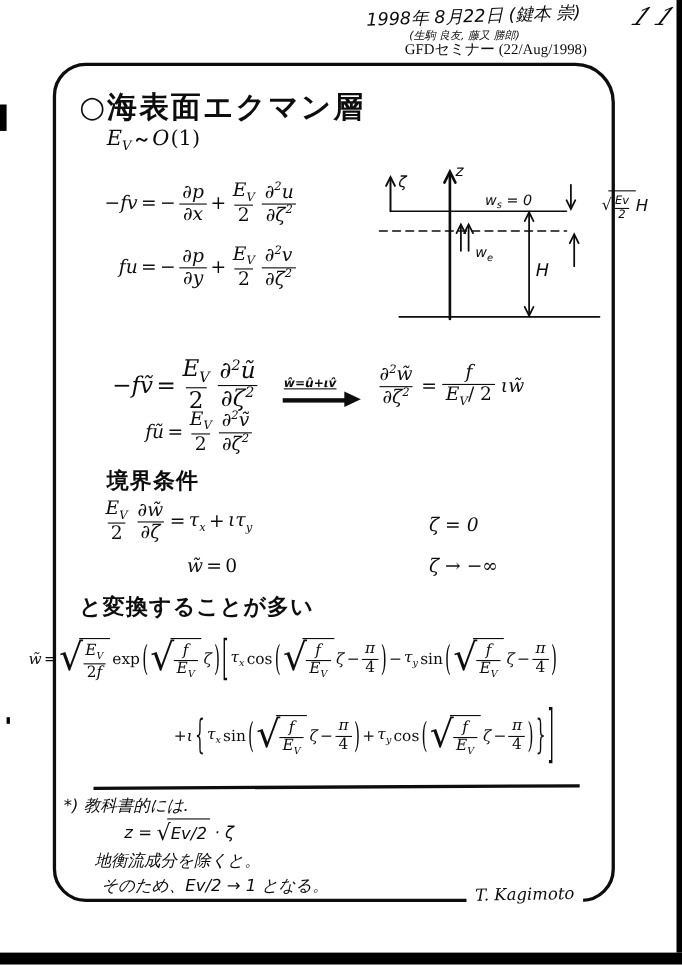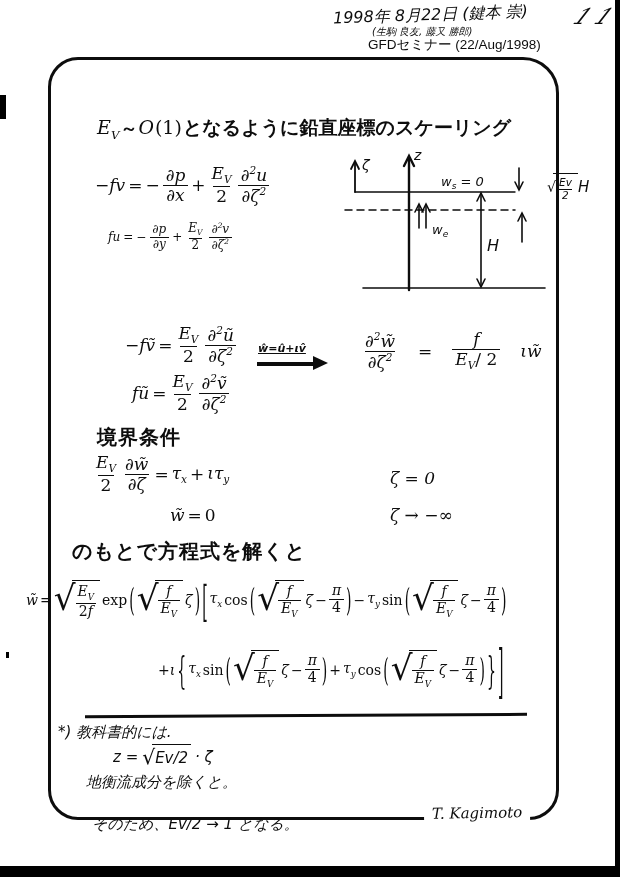--- a/index.html
+++ b/index.html
@@ -38,32 +38,32 @@
 
 <div class="page">
 
   <div class="abs bar" style="left:615px;top:0;width:5px;height:866px;"></div>
   <div class="abs bar" style="left:0;top:866px;width:620px;height:11px;"></div>
   <div class="abs bar" style="left:0;top:95px;width:6px;height:24px;"></div>
   <div class="abs bar" style="left:6px;top:652px;width:3px;height:6px;"></div>
 
   <div class="abs hand" style="left:333px;top:5px;font-size:16px;transform:rotate(-2deg);">1998年 8月22日 (鍵本 崇)</div>
   <div class="abs hand" style="left:372px;top:25px;font-size:10px;">(生駒 良友, 藤又 勝郎)</div>
-  <div class="abs" style="left:368px;top:36px;font-size:13.5px;font-family:Liberation Sans, sans-serif;">GFDセミナー (22/Aug/1998)</div>
+  <div class="abs" style="left:368px;top:36px;font-size:13.5px;font-family:Liberation Serif, serif;">GFDセミナー (22/Aug/1998)</div>
   <div class="abs" style="left:576px;top:4px;font-size:22px;font-style:italic;transform:skewX(-30deg);letter-spacing:7px;font-weight:300;">11</div>
 
   <div class="abs frame" style="left:48px;top:57px;width:505px;height:757px;"></div>
 
+  <div class="abs jp" style="left:72px;top:79px;font-size:27px;letter-spacing:2px;">○海表面エクマン層</div>
 
   <div class="abs" style="left:97px;top:115px;font-size:19px;display:flex;align-items:baseline;gap:1px;">
     <span class="tk" style="font-style:italic;"><span>E</span><sub>V</sub></span>
     <span class="jp" style="font-size:17px;">～</span>
     <span class="tk" style="font-style:italic;">O</span>
       <span>(1)</span>
-    <span class="jp" style="font-size:19px;">となるように鉛直座標のスケーリング</span>
   </div>
 
   <div class="eqrow" style="left:95px;top:164px;font-size:17px;">
     <span class="tk"><span>−</span><span>fv</span></span>
     <span>=</span>
     <span>−</span>
     <span class="fr">
         <span class="num"><span>∂</span><span>p</span></span>
       <span class="den"><span>∂</span><span>x</span></span>
       </span>
@@ -71,21 +71,21 @@
     <span class="fr">
         <span class="num"><span>E</span><sub>V</sub></span>
       <span class="den rm">2</span>
       </span>
     <span class="fr">
         <span class="num"><span>∂</span><sup>2</sup><span>u</span></span>
       <span class="den"><span>∂</span><span>ζ</span><sup>2</sup></span>
       </span>
   </div>
 
-  <div class="eqrow" style="left:108px;top:222px;font-size:12px;">
+  <div class="eqrow" style="left:108px;top:222px;font-size:17px;">
     <span class="tk">fu</span>
     <span>=</span>
     <span>−</span>
     <span class="fr">
         <span class="num"><span>∂</span><span>p</span></span>
       <span class="den"><span>∂</span><span>y</span></span>
       </span>
     <span>+</span>
     <span class="fr">
         <span class="num"><span>E</span><sub>V</sub></span>
@@ -128,21 +128,21 @@
   <div class="abs hand" style="left:547px;top:173px;font-size:10.5px;display:flex;align-items:center;">
     <span class="sg2">√</span>
       <span class="rad"><span class="fr">
           <span class="num">Ev</span>
           <span class="den">2</span>
         </span></span>
     <span style="font-size:15px;">H</span>
   </div>
 
 
-  <div class="eqrow" style="left:125px;top:324px;font-size:17px;">
+  <div class="eqrow" style="left:102px;top:324px;font-size:21px;">
     <span class="tk"><span>−</span><span>fṽ</span></span>
     <span>=</span>
     <span class="fr">
         <span class="num"><span>E</span><sub>V</sub></span>
       <span class="den rm">2</span>
       </span>
     <span class="fr">
         <span class="num"><span>∂</span><sup>2</sup><span>ũ</span></span>
       <span class="den"><span>∂</span><span>ζ</span><sup>2</sup></span>
       </span>
@@ -160,21 +160,21 @@
       <span class="den"><span>∂</span><span>ζ</span><sup>2</sup></span>
       </span>
   </div>
 
   <div class="abs hand" style="left:258px;top:342px;font-size:11px;text-decoration:underline;font-weight:bold;">ŵ=û+ιv̂</div>
   <div class="abs" style="left:257px;top:358px;width:75px;height:16px;">
     <div class="ashaft"></div>
     <div class="ahead"></div>
   </div>
 
-  <div class="eqrow" style="left:342px;top:330px;font-size:17px;gap:20px;margin-left:20px;">
+  <div class="eqrow" style="left:342px;top:330px;font-size:17px;gap:5px;">
     <span class="fr">
         <span class="num"><span>∂</span><sup>2</sup><span>w̃</span></span>
       <span class="den"><span>∂</span><span>ζ</span><sup>2</sup></span>
       </span>
     <span>=</span>
     <span class="fr">
         <span class="num">f</span>
       <span class="den"><span>E</span><sub>V</sub><span class="rm">/ 2</span></span>
       </span>
     <span class="tk">ιw̃</span>
@@ -202,21 +202,21 @@
 
   <div class="eqrow" style="left:170px;top:505px;font-size:17px;">
     <span class="tk">w̃</span>
     <span>=</span>
     <span class="rm">0</span>
   </div>
   <div class="eqrow" style="left:390px;top:505px;font-size:17px;">
     <span>ζ → −∞</span>
   </div>
 
-  <div class="abs jp" style="left:72px;top:538px;font-size:20px;letter-spacing:1px;">のもとで方程式を解くと</div>
+  <div class="abs jp" style="left:72px;top:538px;font-size:20px;letter-spacing:1px;">と変換することが多い</div>
 
   <div class="eqrow" style="left:26px;top:580px;font-size:14px;gap:2px;">
     <span class="tk">w̃</span>
     <span>=</span>
     <span class="sq">
         <span class="sg">√</span>
         <span class="rad"><span class="fr">
             <span class="num"><span>E</span><sub>V</sub></span>
             <span class="den"><span class="rm">2</span><span>f</span></span>
           </span></span>
@@ -320,18 +320,18 @@
     </div>
     <div style="margin-left:55px;display:flex;align-items:center;gap:4px;">
       <span>z =</span>
       <span class="sq">
           <span class="sg2">√</span>
           <span class="rad">Ev/2</span>
         </span>
       <span>· ζ</span>
     </div>
     <div style="margin-left:28px;">地衡流成分を除くと。</div>
-    <div style="margin-left:34px;margin-top:19px;">そのため、Ev/2 → 1 となる。</div>
+    <div style="margin-left:34px;">そのため、Ev/2 → 1 となる。</div>
   </div>
 
   <div class="abs" style="left:424px;top:804px;font-size:15px;font-style:italic;background:#fff;padding:0 8px;transform:rotate(-1deg);z-index:3;font-family:'DejaVu Serif',serif;">T. Kagimoto</div>
 
 </div>
 
 </body></html>

